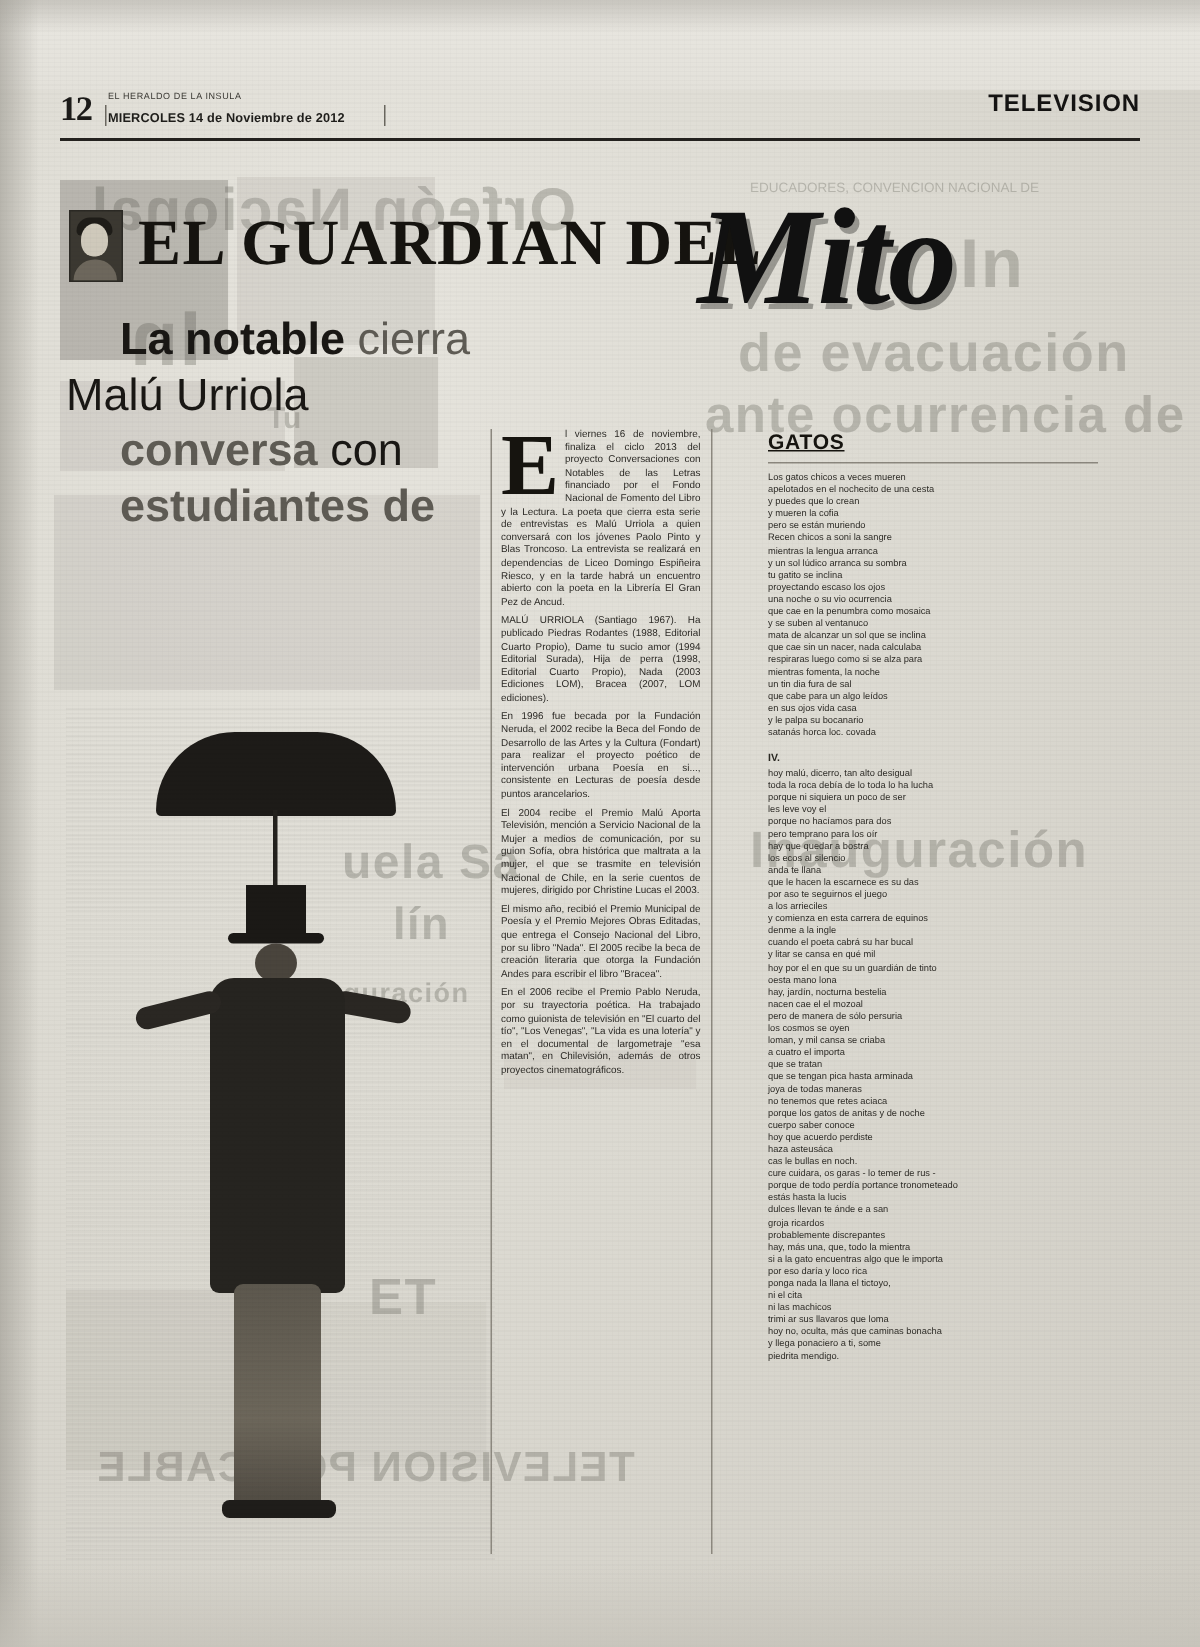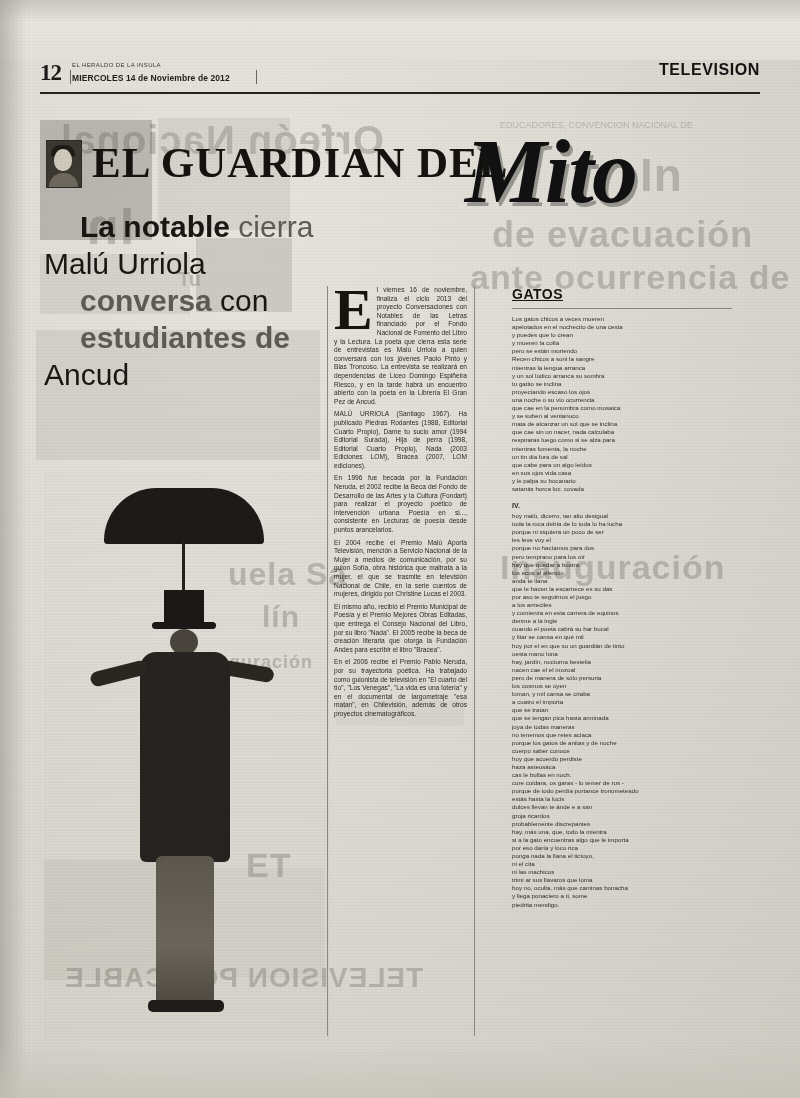--- a/index.html
+++ b/index.html
@@ -302,21 +302,20 @@
     <span class="line">
       <span class="b">La notable</span>
       <span class="grey">cierra</span>
     </span>
     <span class="line">Malú Urriola</span>
     <span class="line">
       <span class="b grey">conversa</span>
       <span>con</span>
     </span>
     <span class="line b grey">estudiantes de</span>
-    <span class="line">Ancud</span>
   </div>
 
   <div class="photo">
     <div class="umbrella"></div>
     <div class="ustick"></div>
     <div class="armR"></div>
     <div class="hat"></div>
     <div class="hatbrim"></div>
     <div class="head"></div>
     <div class="coat"></div>

